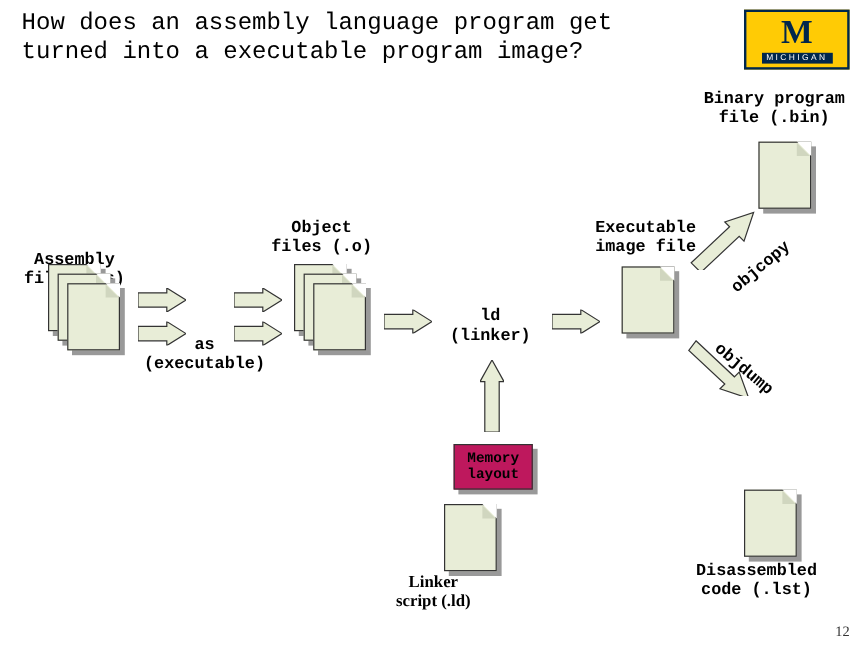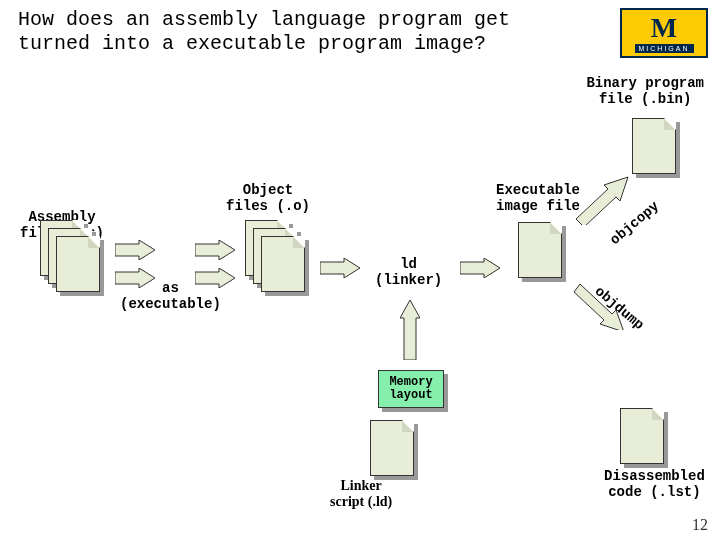--- a/index.html
+++ b/index.html
@@ -88,21 +88,21 @@
     position: absolute;
   }
   .stack .file-icon { position: absolute; }
   .stack .f0 { top: 0; left: 0; }
   .stack .f1 { top: 8px; left: 8px; }
   .stack .f2 { top: 16px; left: 16px; }
   .mem-box {
     position: absolute;
     width: 66px;
     height: 38px;
-    background: #86efac;
+    background: #be185d;
     border: 1px solid #333;
     box-shadow: 4px 4px 0 #999;
     font-size: 12px;
     font-weight: bold;
     display: flex;
     align-items: center;
     justify-content: center;
     text-align: center;
     line-height: 1.1;
   }
@@ -113,21 +113,21 @@
   .diag-label {
     position: absolute;
     font-size: 14px;
     font-weight: bold;
   }
   .page-num {
     position: absolute;
     bottom: 6px;
     right: 12px;
     font-family: "Comic Sans MS", cursive;
-    font-size: 16px;
+    font-size: 12px;
     color: #333;
   }
 </style>
 </head>
 <body>
 
 <div class="title">How does an assembly language program get turned into a executable program image?</div>
 
 <div class="logo">
   <div class="logo-m">M</div>
@@ -165,21 +165,21 @@
 (linker)</div>
 
 <div class="mem-box" style="top:370px; left:378px; white-space:pre;">Memory
 layout</div>
 
 <div class="file-icon" style="top:420px; left:370px;"></div>
 <div class="label" style="top:478px; left:330px; white-space:pre;font-family:Liberation Serif, serif;">Linker
 script (.ld)</div>
 
 <div class="file-icon" style="top:408px; left:620px;"></div>
-<div class="label" style="top:468px; left:580px; white-space:pre;margin-left:24px;">Disassembled
+<div class="label" style="top:468px; left:580px; white-space:pre;">Disassembled
 code (.lst)</div>
 
 <div class="diag-label" style="top:215px; left:605px; transform:rotate(-40deg);">objcopy</div>
 <div class="diag-label" style="top:300px; left:590px; transform:rotate(40deg);">objdump</div>
 
 <div class="arrow" style="top:240px; left:115px;">
   <svg width="40" height="20">
       <polygon points="0,4 24,4 24,0 40,10 24,20 24,16 0,16" fill="#e8edd7" stroke="#333"></polygon>
     </svg>
 </div>

